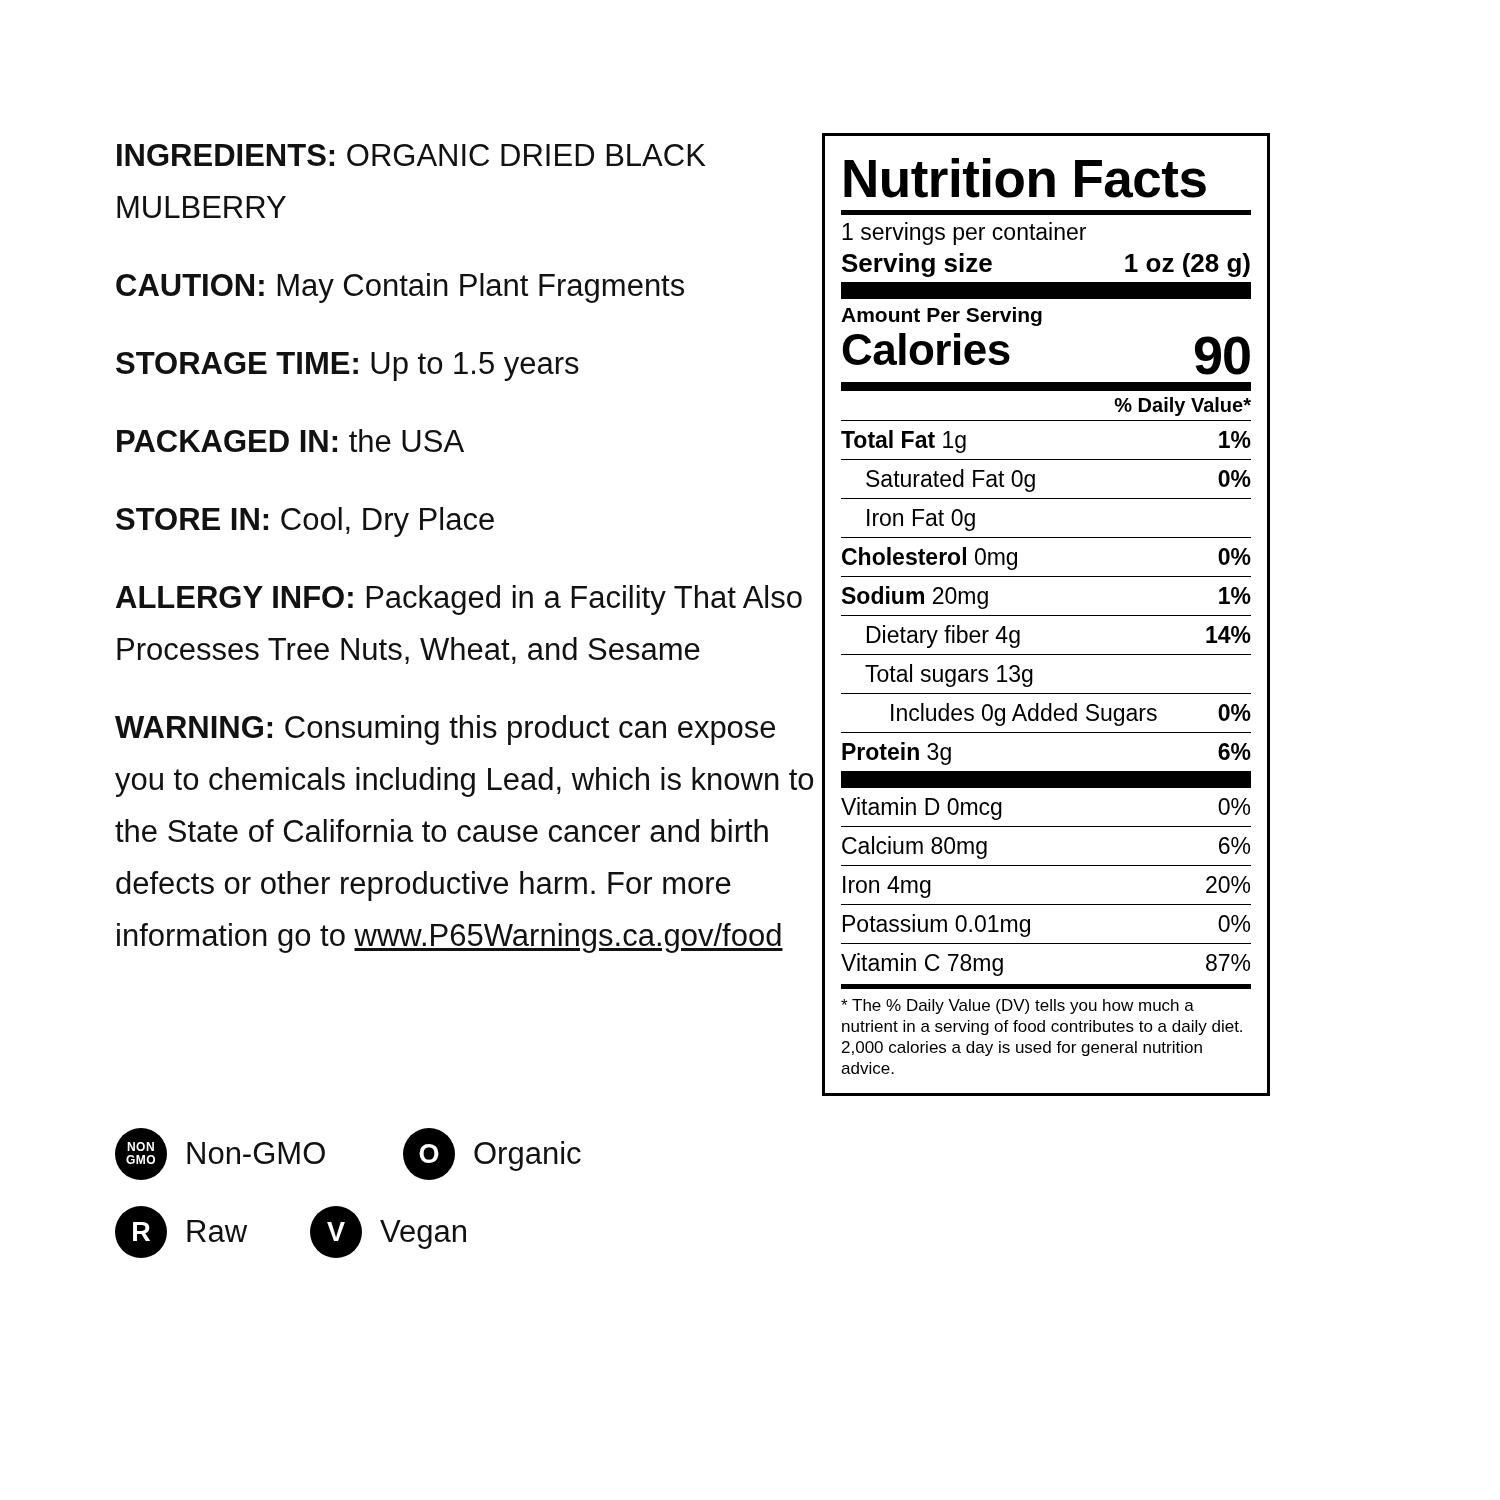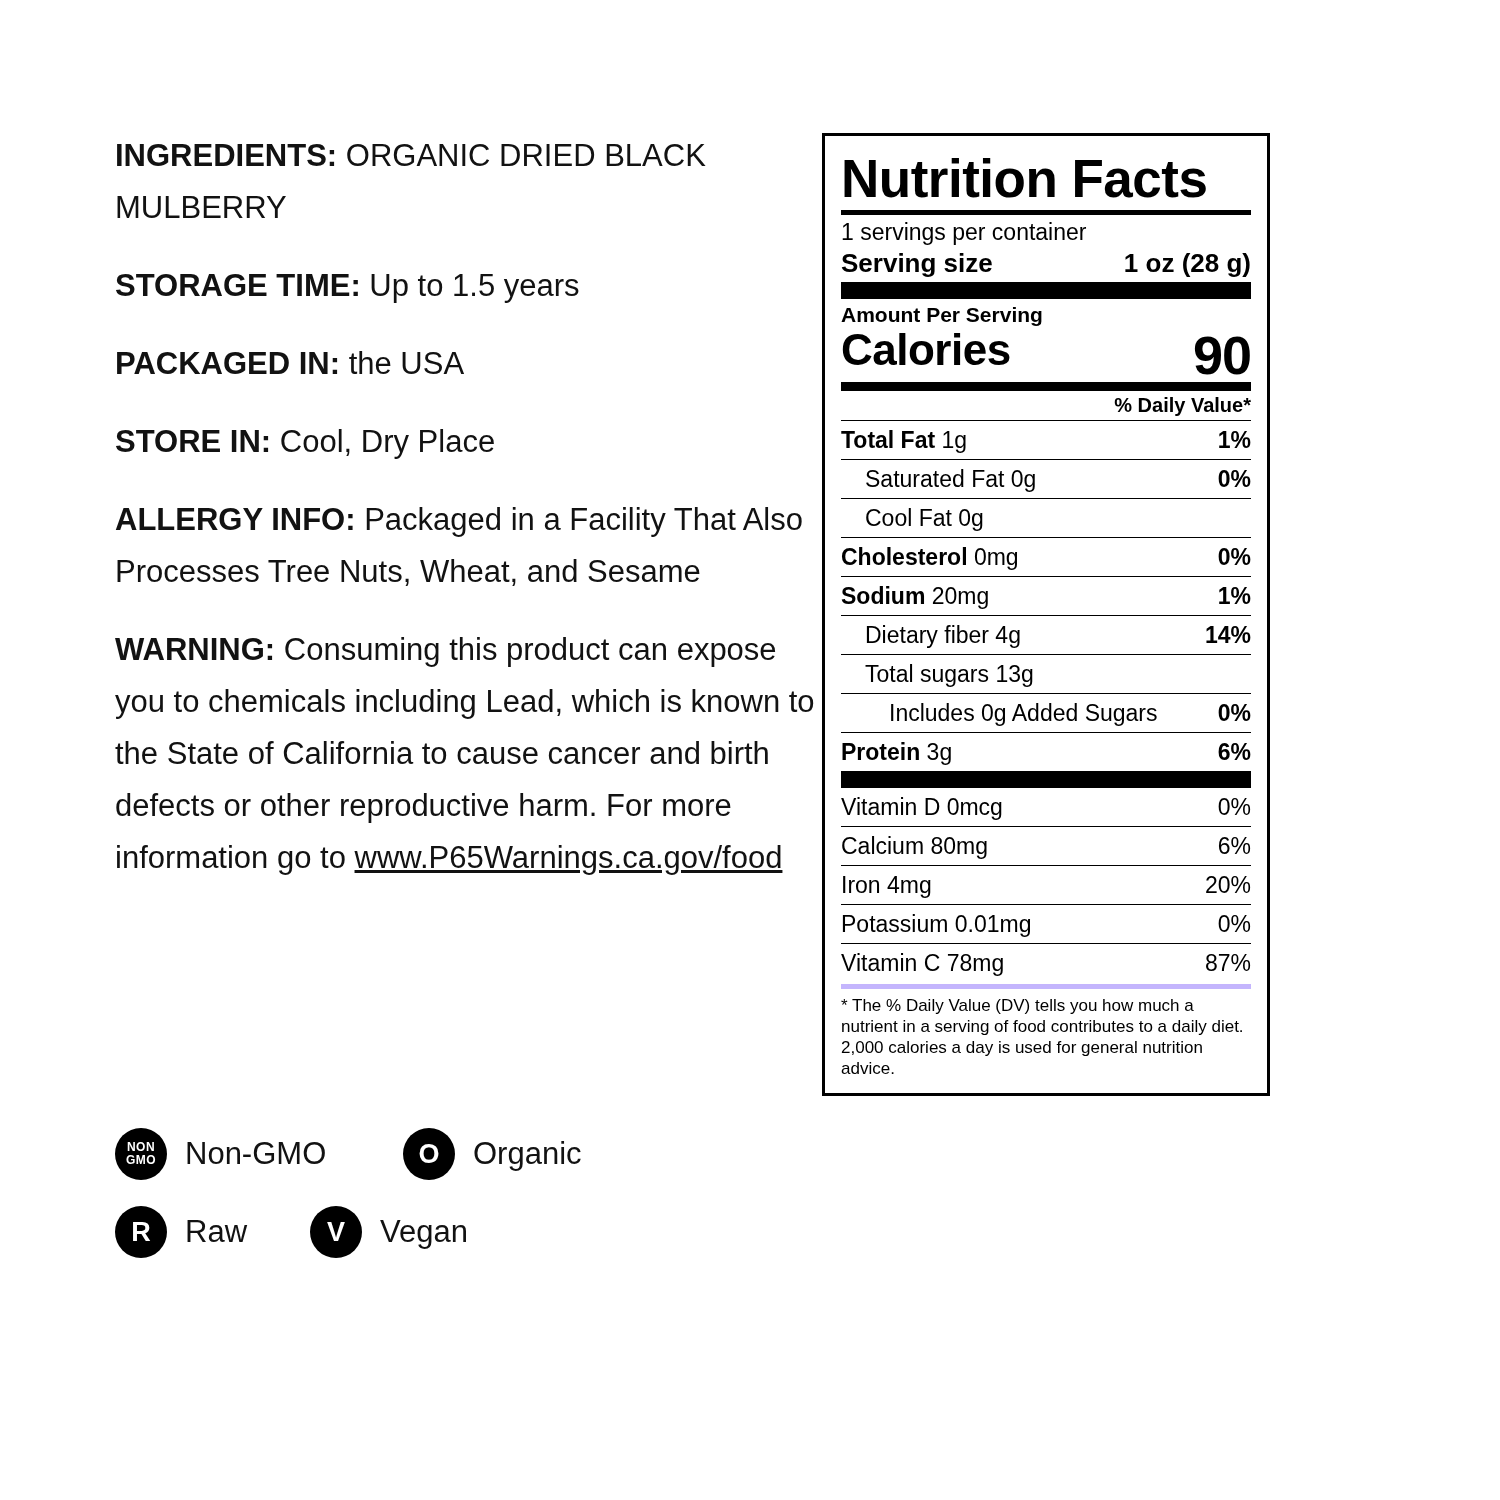--- a/index.html
+++ b/index.html
@@ -170,33 +170,36 @@
   .nrow .nm { }
   .nrow .nm b { font-weight: bold; }
   .nrow .dv { font-weight: bold; white-space: nowrap; }
   .nrow.vit .dv { font-weight: normal; }
   .indent1 { padding-left: 24px; }
   .indent2 { padding-left: 48px; }
   .footnote {
     font-size: 17px;
     line-height: 21px;
     padding-top: 6px;
-    border-top: 5px solid #c4b5fd;
+    border-top: 5px solid #000000;
     margin-top: 2px;
   }
 </style>
 </head>
 <body>
 
 <div class="left-col">
 
   <div class="info-line">
     <span class="lbl">INGREDIENTS:</span><span> ORGANIC DRIED BLACK MULBERRY</span>
   </div>
 
+  <div class="info-line">
+    <span class="lbl">CAUTION:</span><span> May Contain Plant Fragments</span>
+  </div>
 
   <div class="info-line">
     <span class="lbl">STORAGE TIME:</span><span> Up to 1.5 years</span>
   </div>
 
   <div class="info-line">
     <span class="lbl">PACKAGED IN:</span><span> the USA</span>
   </div>
 
   <div class="info-line">
@@ -263,21 +266,21 @@
 
   <div class="nrow">
     <span class="nm"><b>Total Fat</b><span> 1g</span></span>
     <span class="dv">1%</span>
   </div>
   <div class="nrow indent1">
     <span class="nm"><span>Saturated Fat</span><span> 0g</span></span>
     <span class="dv">0%</span>
   </div>
   <div class="nrow indent1">
-    <span class="nm"><span>Cool Fat</span><span> 0g</span></span>
+    <span class="nm"><span>Iron Fat</span><span> 0g</span></span>
     <span class="dv"></span>
   </div>
   <div class="nrow">
     <span class="nm"><b>Cholesterol</b><span> 0mg</span></span>
     <span class="dv">0%</span>
   </div>
   <div class="nrow">
     <span class="nm"><b>Sodium</b><span> 20mg</span></span>
     <span class="dv">1%</span>
   </div>

